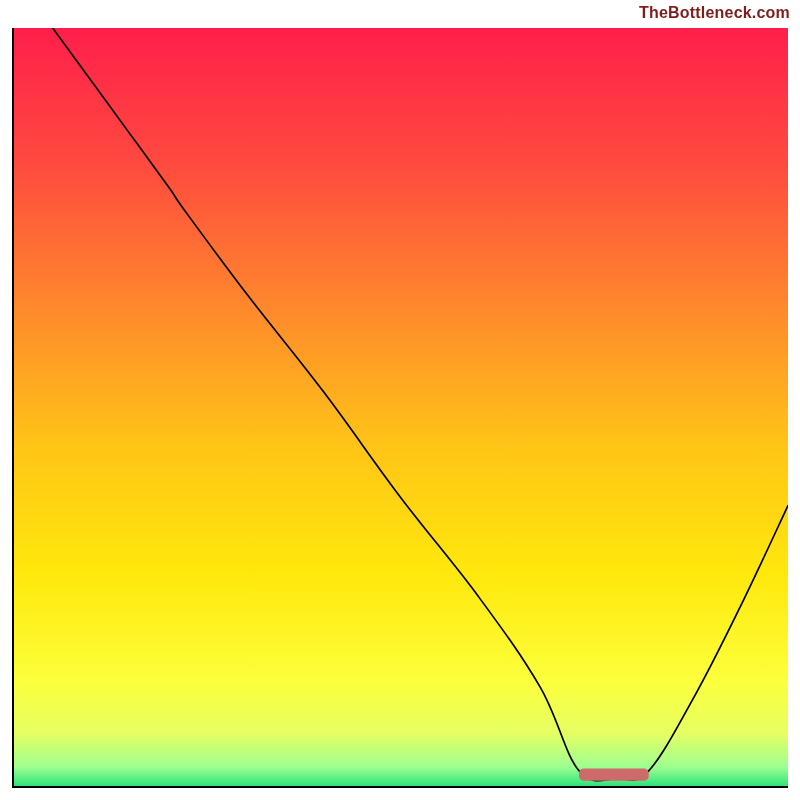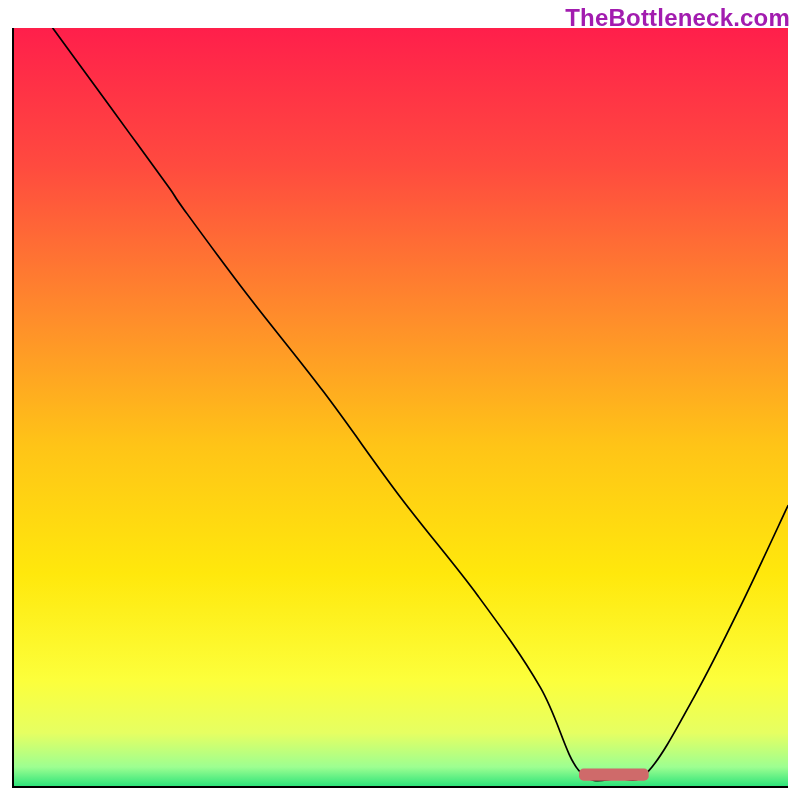--- a/index.html
+++ b/index.html
@@ -13,22 +13,22 @@
   }
   .frame {
     position: relative;
     width: 800px;
     height: 800px;
   }
   .watermark {
     position: absolute;
     top: 4px;
     right: 10px;
-    color: #a21caf;
-    font-size: 24px;
+    color: #7f1d1d;
+    font-size: 16px;
     font-weight: 600;
     letter-spacing: 0.2px;
     user-select: none;
   }
   .plot-wrap {
     position: absolute;
     left: 12px;
     right: 12px;
     top: 28px;
     bottom: 12px;

